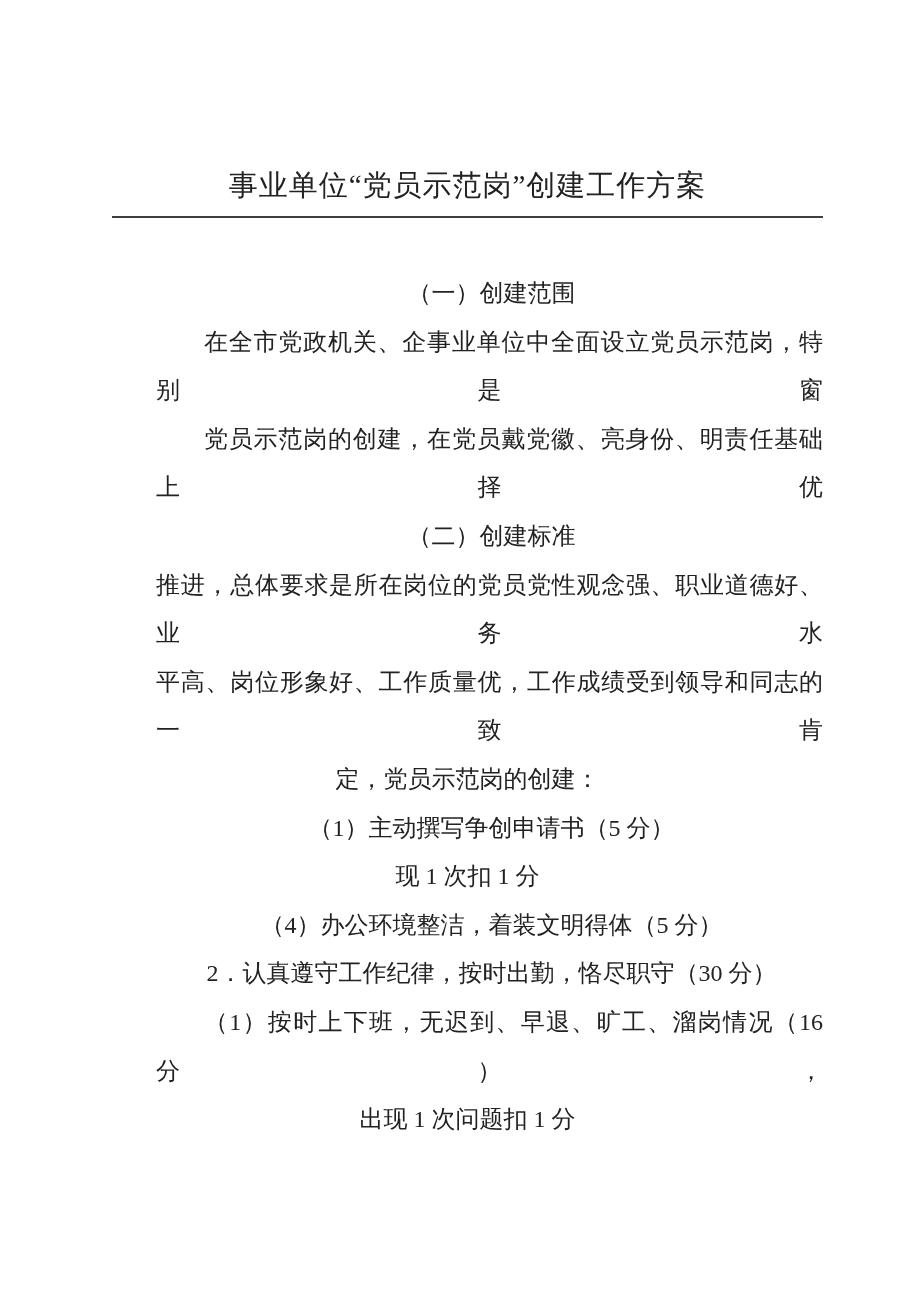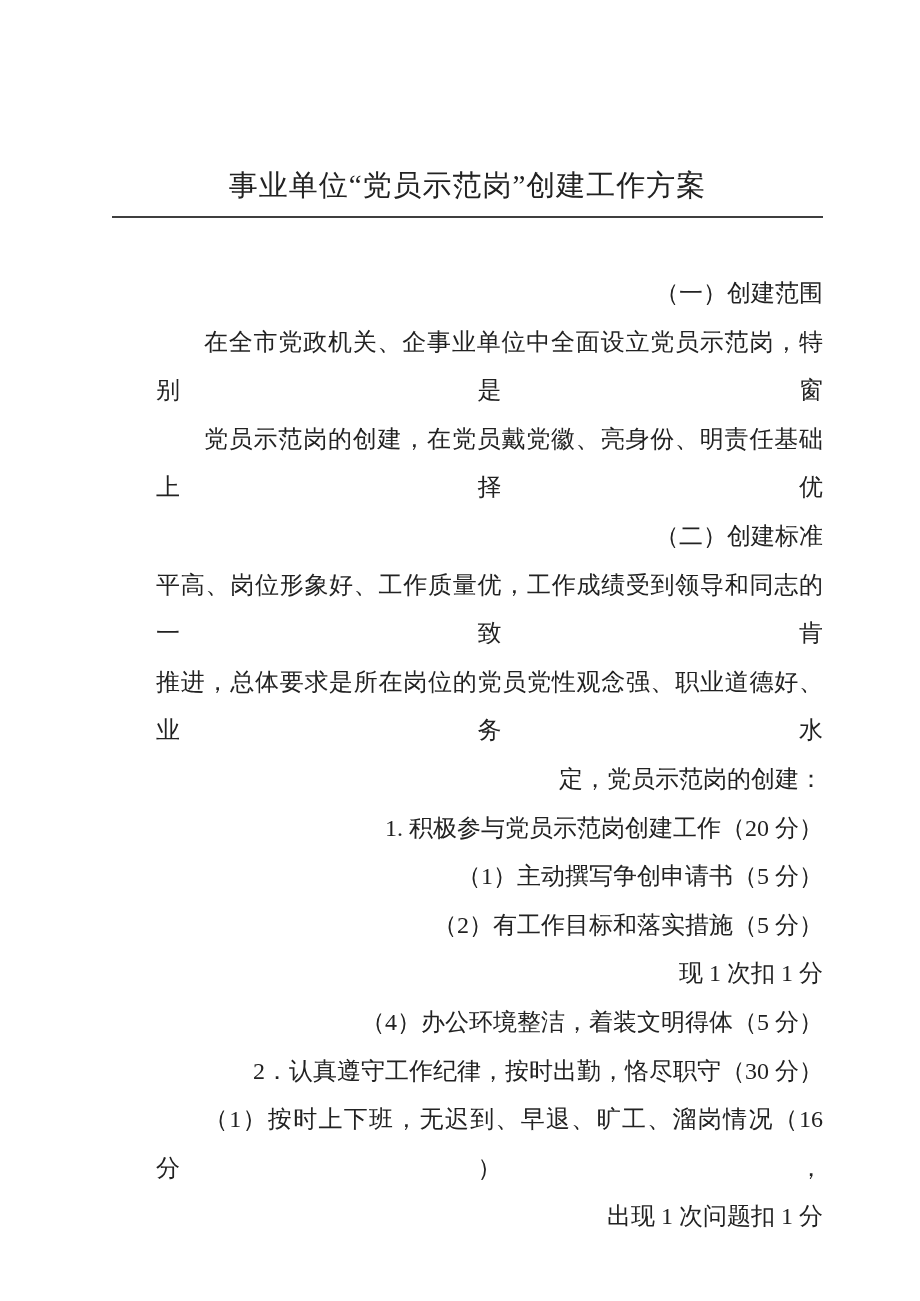--- a/index.html
+++ b/index.html
@@ -26,21 +26,21 @@
     padding-bottom: 11px;
     border-bottom: 2px solid #3f3f3f;
   }
   .lines {
     margin-top: 51px;
     font-size: 24px;
     line-height: 48.6px;
   }
   .line {
     min-height: 48.6px;
-    text-align: right;
+    text-align: center;
   }
   .indent { text-indent: 2em; }
   .stretch {
     text-align: justify;
     text-align-last: justify;
     margin-left: 44px;
   }
 </style>
 </head>
 <body>
@@ -50,26 +50,24 @@
 
     <div class="title-block">
       <span>事业单位“党员示范岗”创建工作方案</span>
     </div>
 
     <div class="lines">
       <div class="line indent">（一）创建范围</div>
       <div class="line indent stretch">在全市党政机关、企事业单位中全面设立党员示范岗，特别是窗</div>
       <div class="line indent stretch">党员示范岗的创建，在党员戴党徽、亮身份、明责任基础上择优</div>
       <div class="line indent">（二）创建标准</div>
+      <div class="line stretch">推进，总体要求是所在岗位的党员党性观念强、职业道德好、业务水</div>
       <div class="line stretch">平高、岗位形象好、工作质量优，工作成绩受到领导和同志的一致肯</div>
-      <div class="line stretch">推进，总体要求是所在岗位的党员党性观念强、职业道德好、业务水</div>
       <div class="line">定，党员示范岗的创建：</div>
-      <div class="line indent">1. 积极参与党员示范岗创建工作（20 分）</div>
       <div class="line indent">（1）主动撰写争创申请书（5 分）</div>
-      <div class="line indent">（2）有工作目标和落实措施（5 分）</div>
       <div class="line">现 1 次扣 1 分</div>
       <div class="line indent">（4）办公环境整洁，着装文明得体（5 分）</div>
       <div class="line indent">2．认真遵守工作纪律，按时出勤，恪尽职守（30 分）</div>
       <div class="line indent stretch">（1）按时上下班，无迟到、早退、旷工、溜岗情况（16 分），</div>
       <div class="line">出现 1 次问题扣 1 分</div>
 
     </div>
 
   </div>
 </div>

